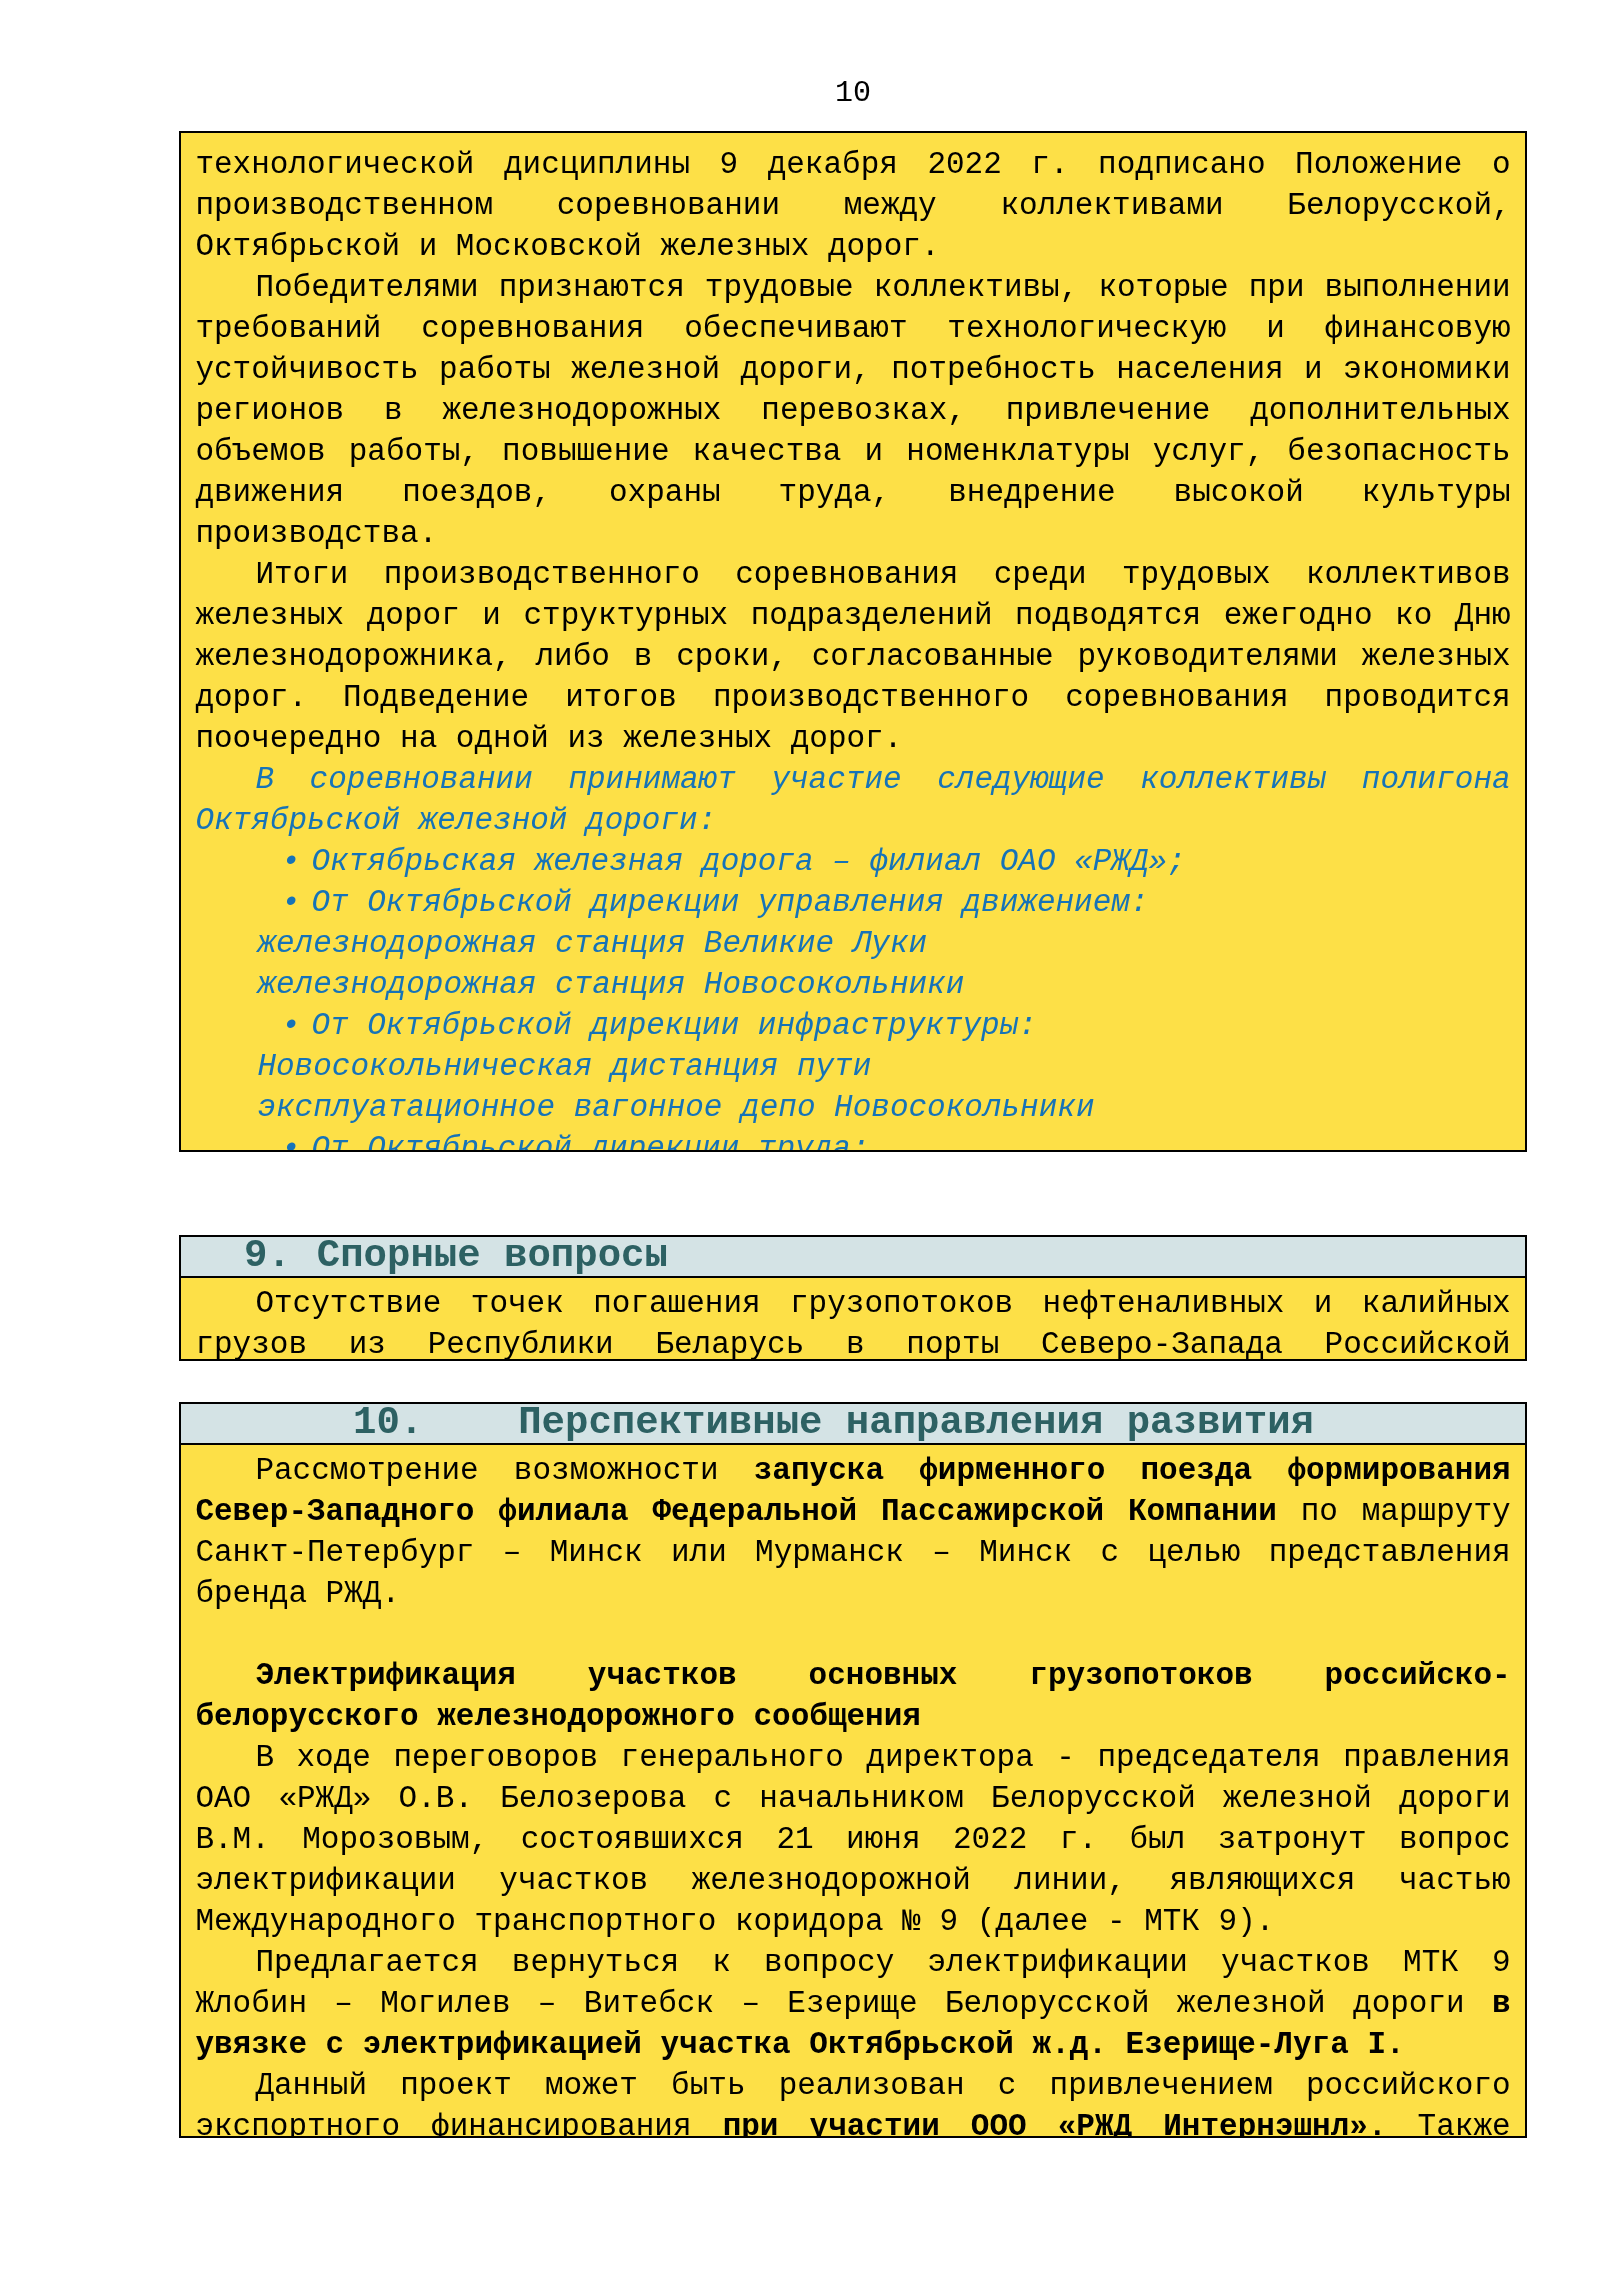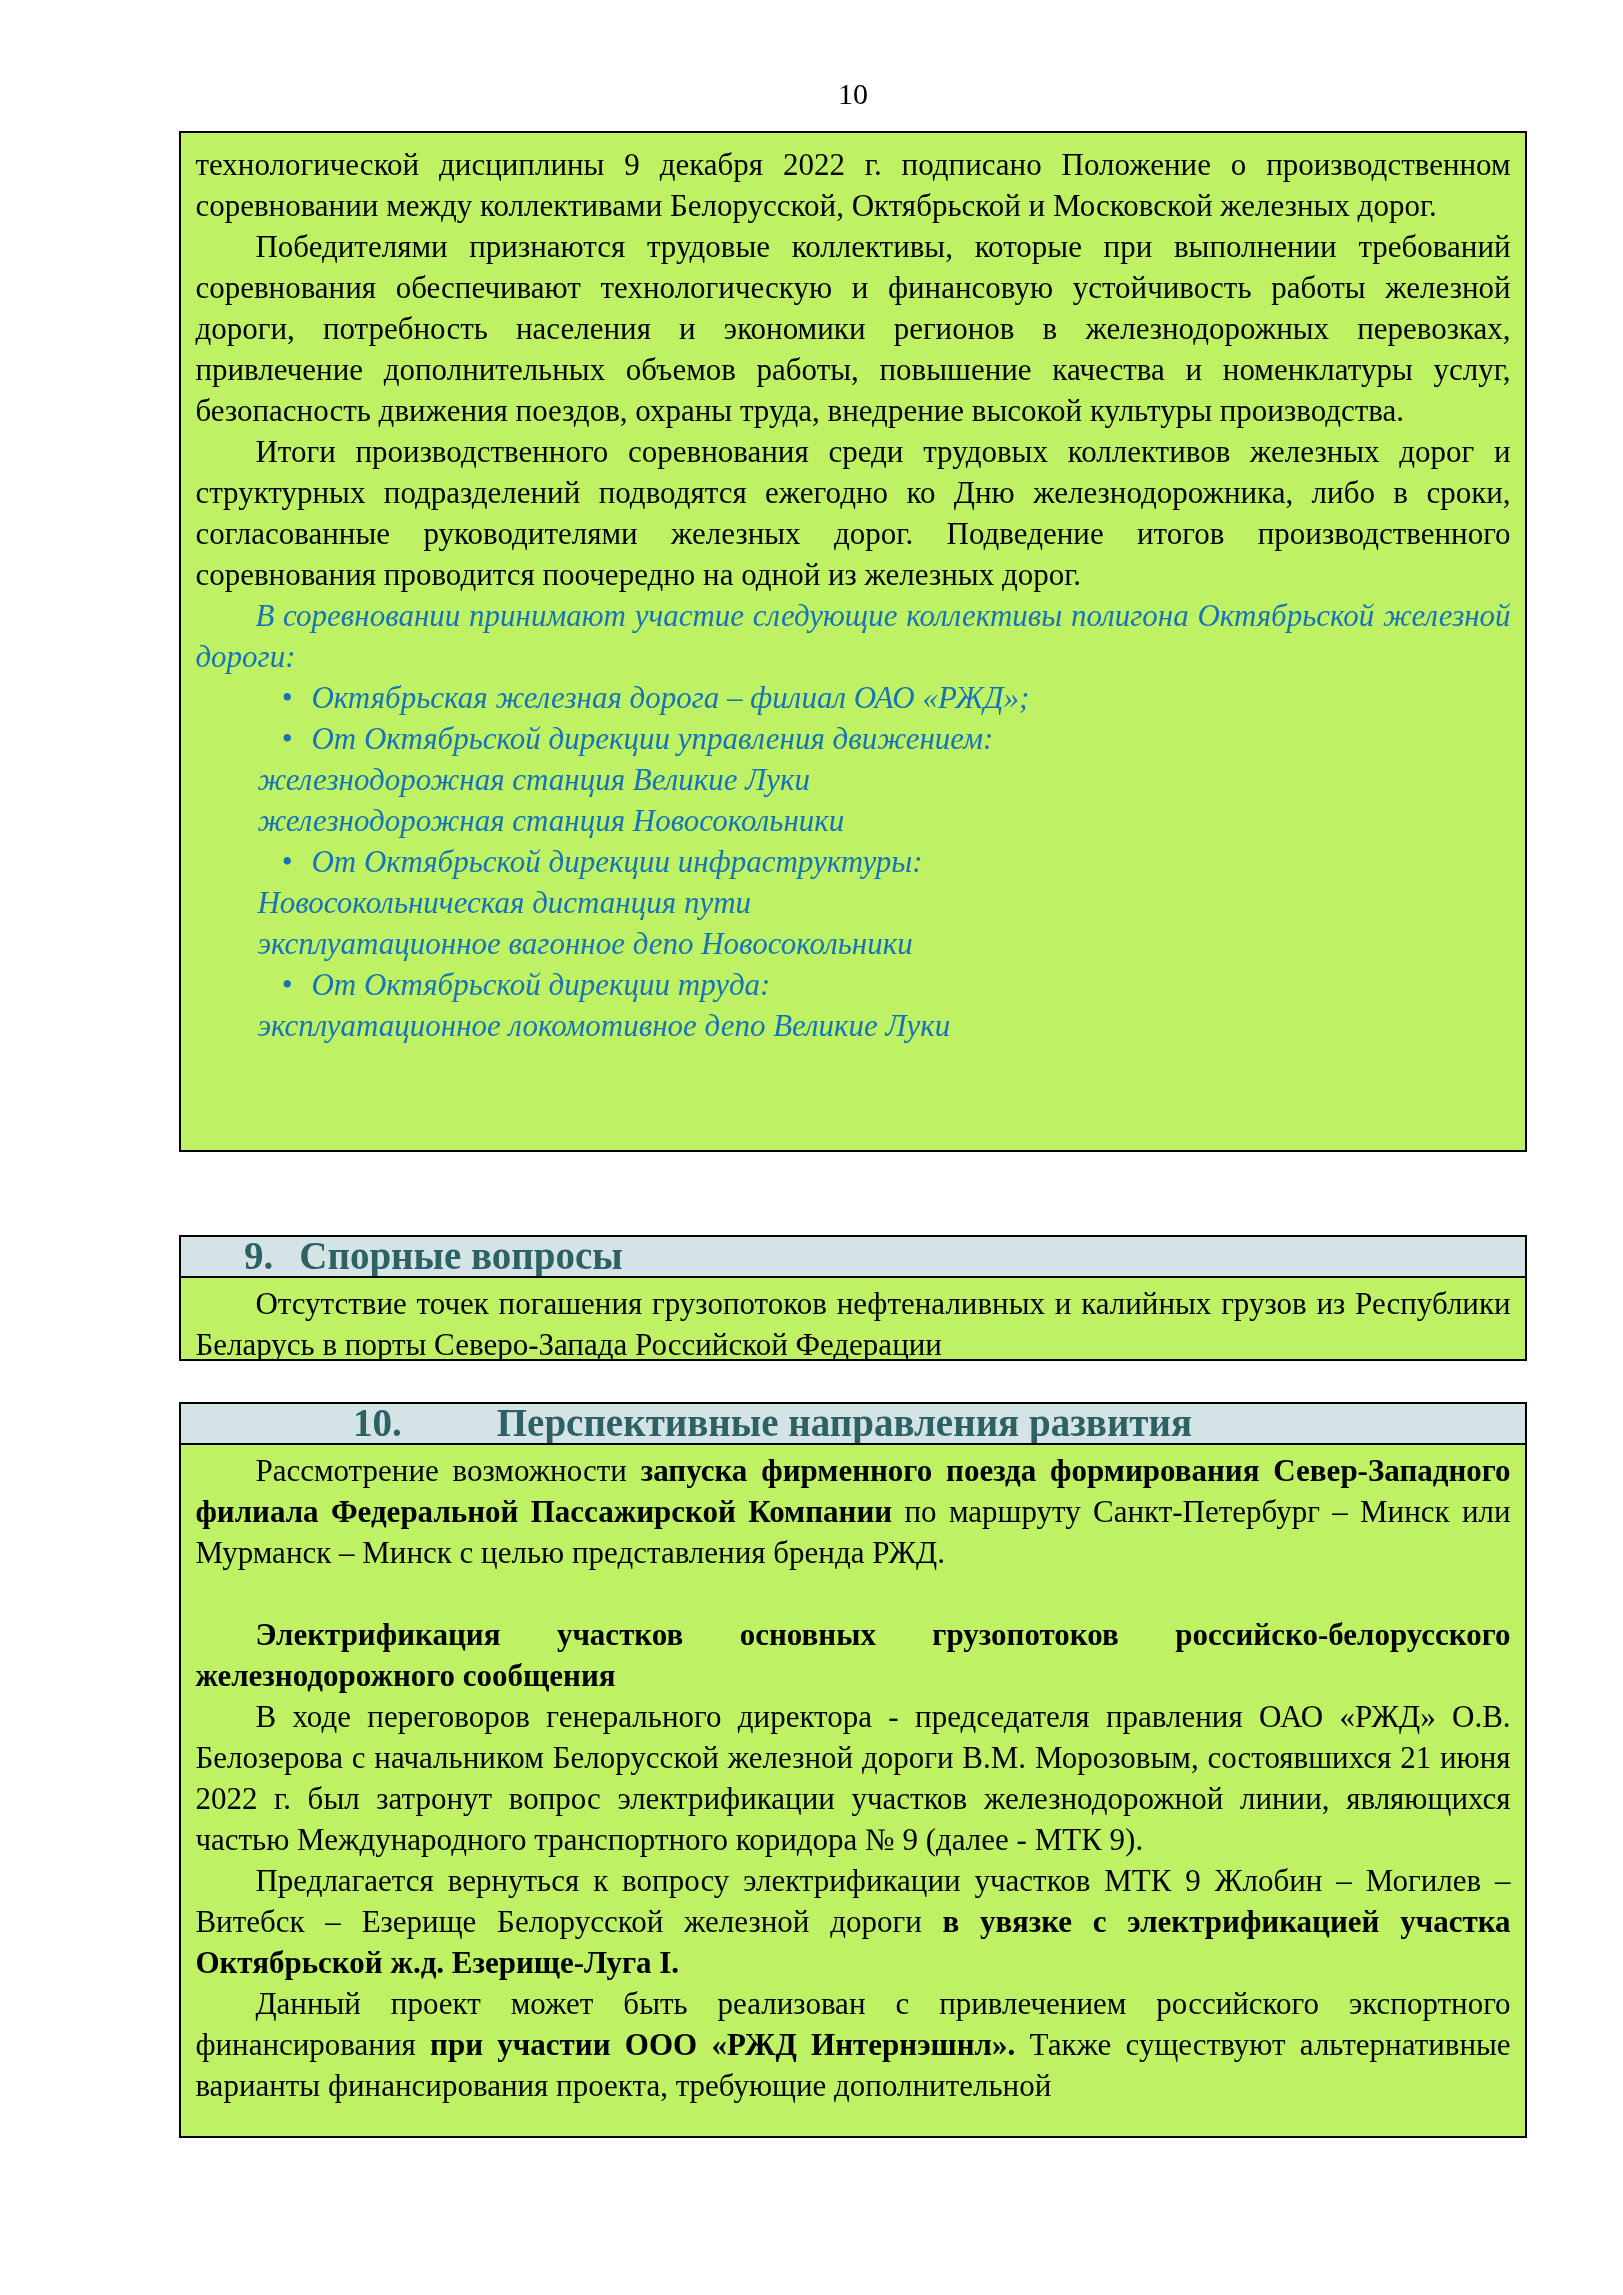--- a/index.html
+++ b/index.html
@@ -6,33 +6,33 @@
     --blue:#1673b8;
     --hdr-bg:#d4e3e5;
     --hdr-text:#2d6163;
     --ink:#000000;
   }
   html,body{margin:0;padding:0;background:#ffffff;}
   .page{
     position:relative;
     width:1623px;height:2295px;
     background:#ffffff;
-    font-family:Liberation Serif, serif;
+    font-family:Liberation Mono, monospace;
     color:var(--ink);
     font-size:31px;
     line-height:41px;
   }
   .page-number{
     position:absolute;left:179px;top:77px;width:1348px;
     text-align:center;font-size:30px;line-height:33px;
   }
   .tbox{
     position:absolute;left:179px;width:1348px;
     box-sizing:border-box;border:2.6px solid #000;
-    background:#bef264;overflow:hidden;
+    background:#fde047;overflow:hidden;
   }
   #box1{top:131px;height:1021px;padding:10.5px 14.4px 6.5px 14.4px;}
   #box9{top:1235px;height:126px;}
   #box10{top:1402px;height:736px;}
   .sec-header{
     box-sizing:border-box;height:41px;
     background:var(--hdr-bg);
     border-bottom:2px solid #000;
     color:var(--hdr-text);
     font-weight:bold;font-size:39px;line-height:38px;

